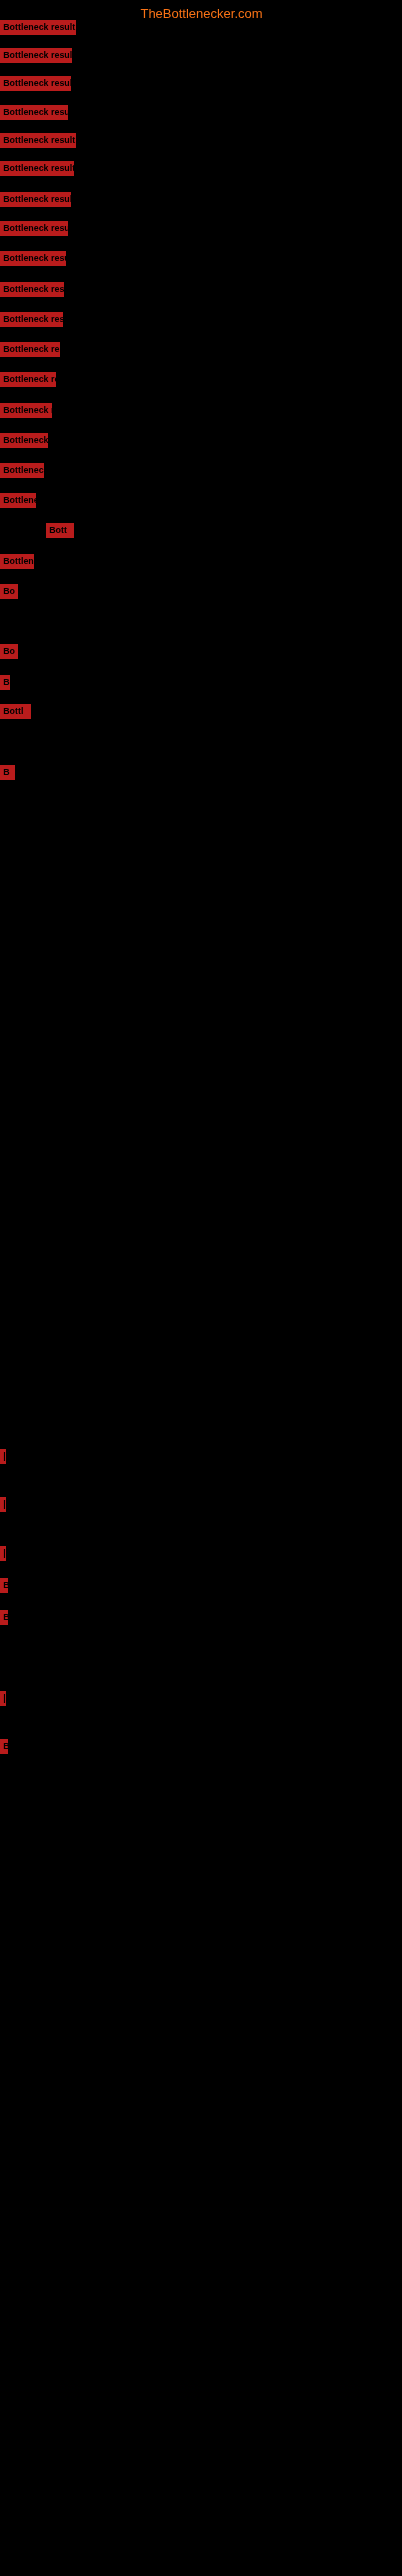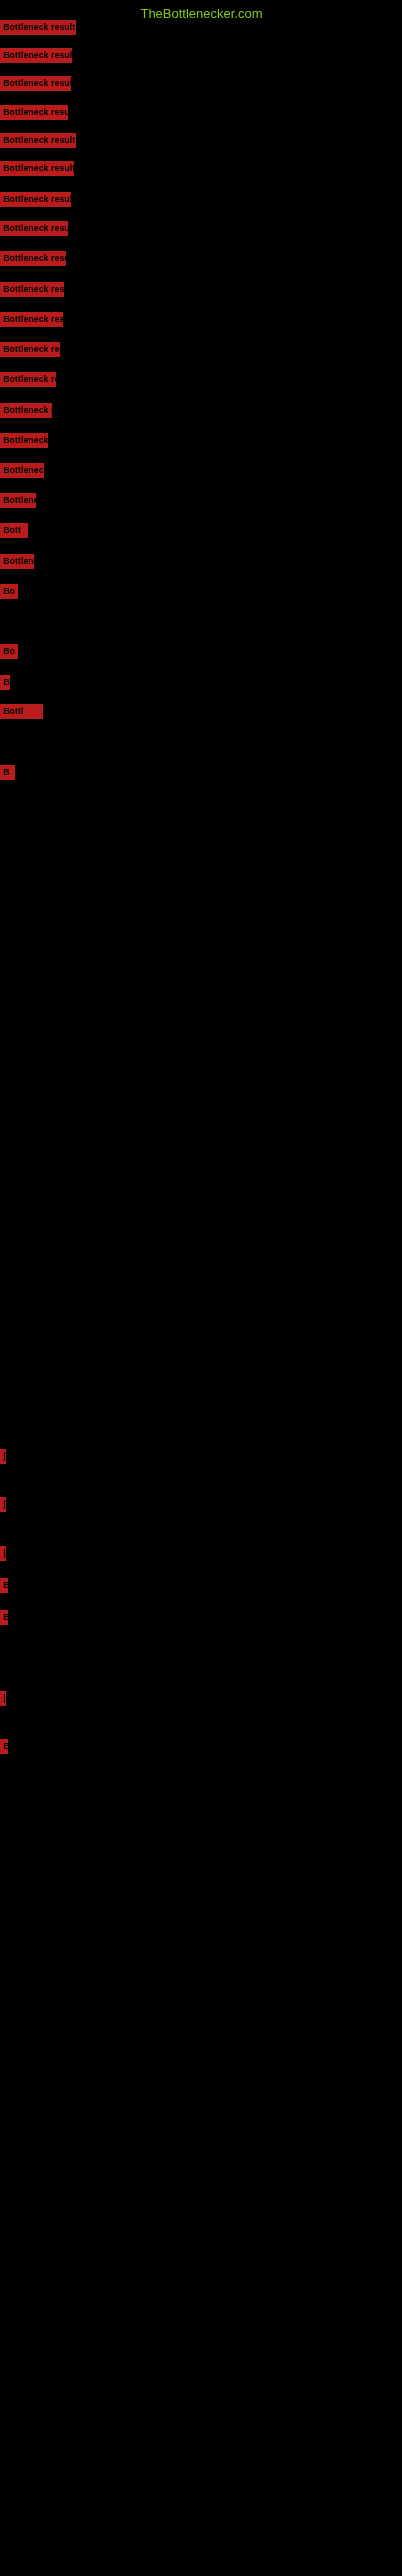--- a/index.html
+++ b/index.html
@@ -10,21 +10,21 @@
     body {
       width: 403px;
       min-height: 2576px;
       background-color: #000000;
       font-family: Arial, sans-serif;
       position: relative;
       overflow-x: hidden;
     }
     .site-title {
       text-align: center;
-      color: #84cc16;
+      color: #f97316;
       font-size: 13px;
       padding: 6.4px 0;
       position: absolute;
       width: 100%;
       top: 0;
     }
     .bottleneck-bar {
       position: absolute;
       left: 0;
       background-color: #b91c1c;
@@ -55,26 +55,26 @@
     <div class="bottleneck-bar" style="top: 221px; width: 68px;">Bottleneck result</div>
     <div class="bottleneck-bar" style="top: 251px; width: 66px;">Bottleneck result</div>
     <div class="bottleneck-bar" style="top: 282px; width: 64px;">Bottleneck result</div>
     <div class="bottleneck-bar" style="top: 312px; width: 63px;">Bottleneck result</div>
     <div class="bottleneck-bar" style="top: 342px; width: 60px;">Bottleneck result</div>
     <div class="bottleneck-bar" style="top: 372px; width: 56px;">Bottleneck result</div>
     <div class="bottleneck-bar" style="top: 403px; width: 52px;">Bottleneck result</div>
     <div class="bottleneck-bar" style="top: 433px; width: 48px;">Bottleneck result</div>
     <div class="bottleneck-bar" style="top: 463px; width: 44px;">Bottleneck result</div>
     <div class="bottleneck-bar" style="top: 493px; width: 36px;">Bottlenec</div>
-    <div class="bottleneck-bar" style="top: 523px; width: 28px;">Bott</div>
+    <div class="bottleneck-bar" style="top: 523px; width: 28px; margin-left: 46px;">Bott</div>
     <div class="bottleneck-bar" style="top: 554px; width: 34px;">Bottlene</div>
     <div class="bottleneck-bar" style="top: 584px; width: 17.7px;">Bo</div>
     <div class="bottleneck-bar" style="top: 644px; width: 17.7px;">Bo</div>
     <div class="bottleneck-bar" style="top: 675px; width: 9.7px;">B</div>
-    <div class="bottleneck-bar" style="top: 704px; width: 43px;">Bottl</div>
+    <div class="bottleneck-bar" style="top: 704px; width: 31px;">Bottl</div>
     <div class="bottleneck-bar" style="top: 765px; width: 14.5px;">B</div>
     <div class="bottleneck-bar" style="top: 1449px; width: 1.6px;">|</div>
     <div class="bottleneck-bar" style="top: 1497px; width: 1.6px;">|</div>
     <div class="bottleneck-bar" style="top: 1546px; width: 1.6px;">|</div>
     <div class="bottleneck-bar" style="top: 1578px; width: 8px;">B</div>
     <div class="bottleneck-bar" style="top: 1610px; width: 8px;">B</div>
     <div class="bottleneck-bar" style="top: 1691px; width: 1.6px;">|</div>
     <div class="bottleneck-bar" style="top: 1739px; width: 8px;">B</div>
   </div>
 

